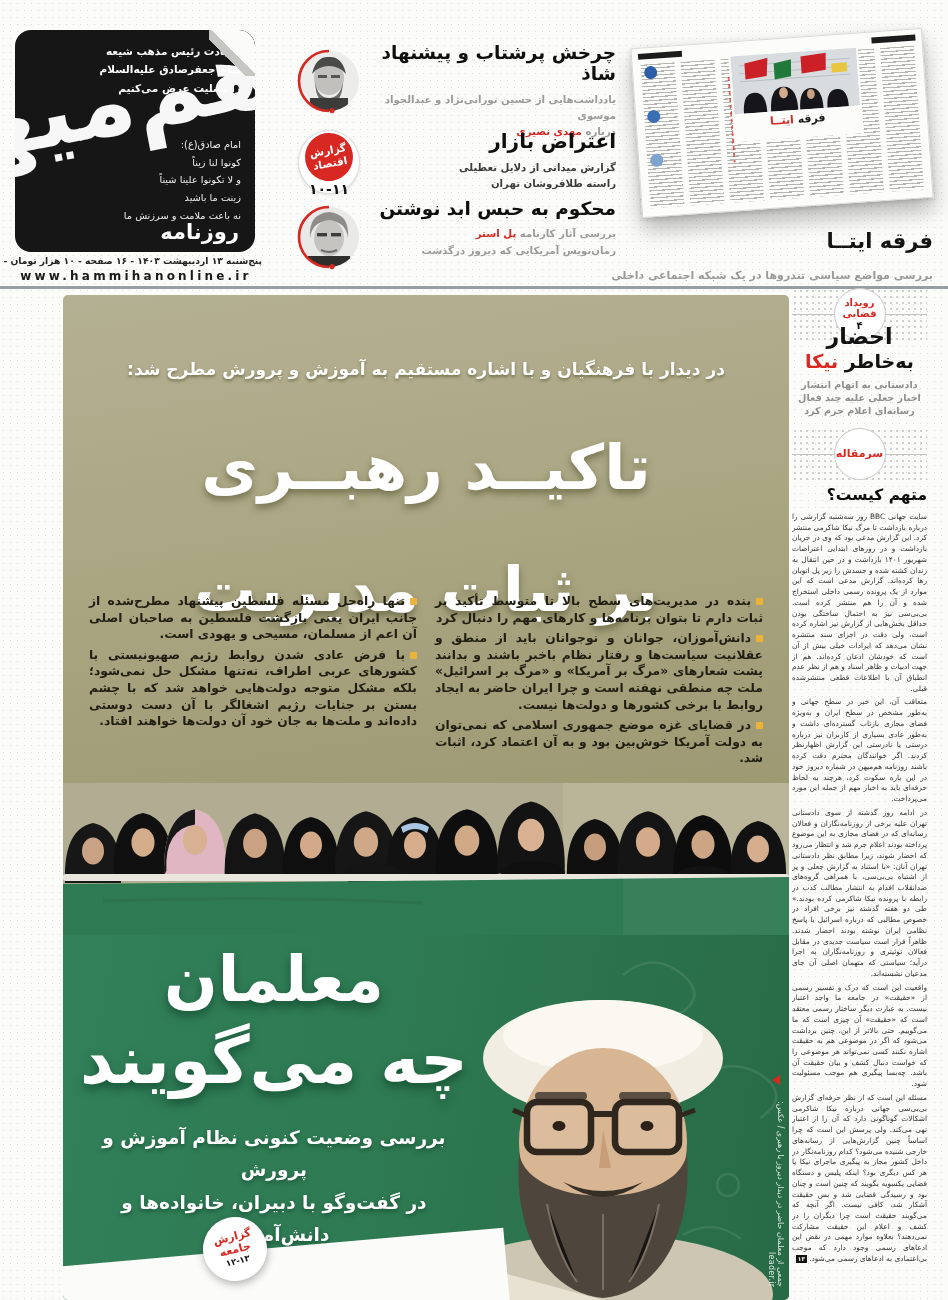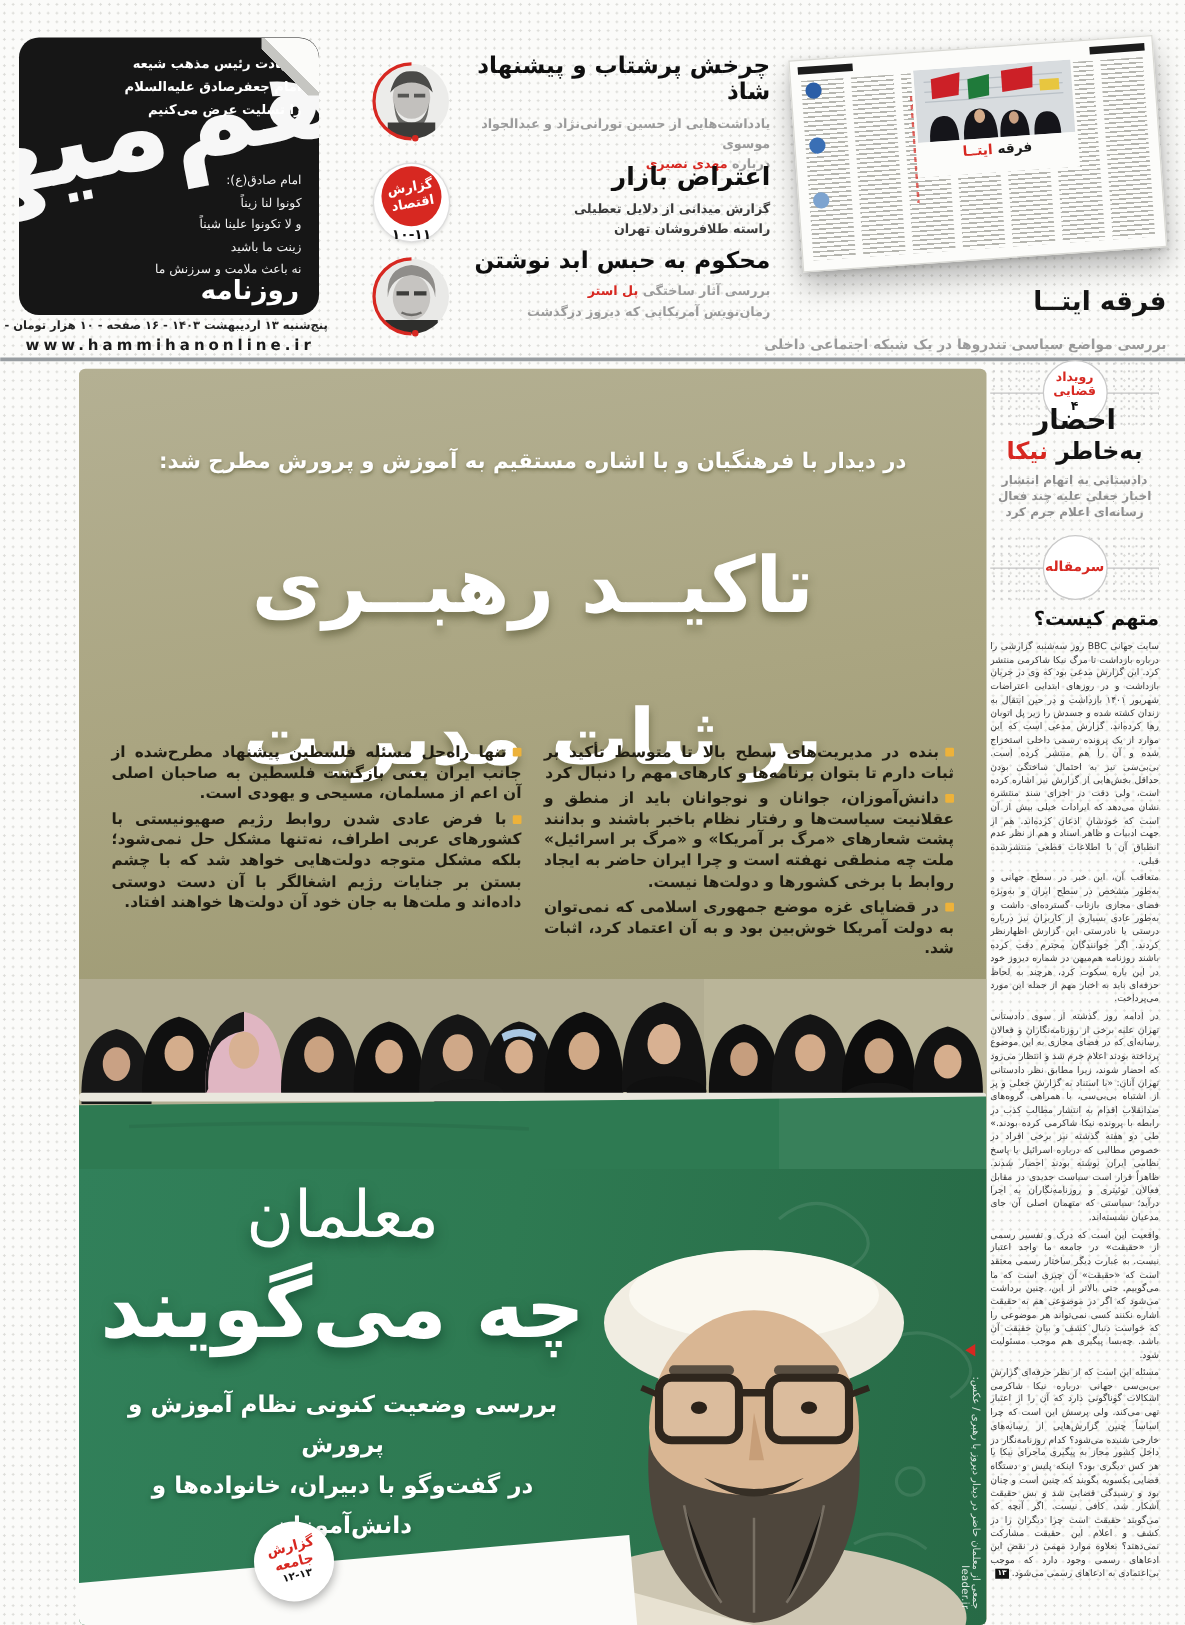--- a/index.html
+++ b/index.html
@@ -45,21 +45,21 @@
   .ttext h3{font-size:18.5px; font-weight:800; color:#0f0f0f; margin-bottom:7px; line-height:1.15;}
   .sub{font-size:10.2px; color:#9b9b9b; font-weight:700; line-height:1.6;}
   .sub.dark{color:#3c3c3c;}
   .name-red{color:var(--red);}
   .ecoBadge{position:absolute; left:2px; top:0; width:62px; height:64px; border-radius:50%;
     background:#fff; border:1px solid #ddd; text-align:center;
     box-shadow:0 1px 3px rgba(0,0,0,.12);}
   .ecoRed{margin:2px auto 0; width:48px; height:48px; border-radius:50%; background:var(--red);
     color:#fff; display:flex; flex-direction:column; align-items:center; justify-content:center;
     font-size:10.5px; font-weight:800; line-height:1.2; transform:rotate(-10deg);}
-  .ecoPages{display:block; font-size:11px; font-weight:700; color:#111; line-height:1.2;}
+  .ecoPages{display:block; font-size:14px; font-weight:700; color:#111; line-height:1.2;}
 
   
   .thumb{left:636px; top:38px; width:292px; height:170px; transform:rotate(-4deg);
     background:#fcfcfa; border:1px solid #d9d9d4;
     box-shadow:0 12px 22px rgba(0,0,0,.28), 0 2px 5px rgba(0,0,0,.15);}
   .thCols{position:absolute; top:16px; bottom:8px; left:8px; right:8px; display:grid;
     grid-template-columns:repeat(7,1fr); gap:6px;}
   .thCols div{background:repeating-linear-gradient(to bottom,#b6b6b0 0 1.2px, transparent 1.2px 3.6px);}
   .thBar{position:absolute; top:5px; height:6px; background:#1c1c1c;}
   .thPhotoWrap{position:absolute; top:12px; left:33%; width:45%; height:88px; background:#fcfcfa; padding:2px;}
@@ -89,21 +89,21 @@
   .bullets li{margin-bottom:4px;}
   .bullets li::before{content:""; display:inline-block; width:7px; height:7px;
     background:#edb23a; margin-left:5px; border-radius:1px;}
   .women{top:488px; left:0; width:726px; height:152px; display:block;}
 
   .greenBand{top:640px; left:0; width:726px; height:365px;
     background:linear-gradient(100deg,#31805a 0%, var(--green) 45%, #276a46 100%);}
   .ornaments{position:absolute; inset:0; width:100%; height:100%;}
   .cleric{position:absolute; right:0; bottom:0; width:372px; height:326px;}
   .tHead{position:absolute; left:4px; top:4px; width:57%; text-align:center; color:#fff; direction:rtl;}
-  .tHead .l1{font-size:52px; font-weight:400; line-height:1.3; text-shadow:0 5px 10px rgba(0,45,25,.5);}
+  .tHead .l1{font-size:63px; font-weight:700; line-height:1.3; text-shadow:0 5px 10px rgba(0,45,25,.5);}
   .tHead .l2{font-size:66px; font-weight:900; line-height:1.2; text-shadow:0 5px 10px rgba(0,45,25,.5);}
   .tSub{margin-top:22px; font-size:18.5px; font-weight:800; line-height:1.75;
     text-shadow:0 2px 4px rgba(0,45,25,.5);}
   .wedge{position:absolute; left:-24px; bottom:-60px; width:470px; height:112px;
     background:var(--paper); transform:rotate(-5deg);}
   .socBadge{position:absolute; left:140px; top:282px; width:64px; height:64px; border-radius:50%;
     background:#fff; box-shadow:0 3px 8px rgba(0,0,0,.3); transform:rotate(-14deg);
     display:flex; flex-direction:column; align-items:center; justify-content:center; line-height:1.15;}
   .socBadge .r{color:var(--red); font-size:11px; font-weight:900;}
   .socBadge .p{color:#111; font-size:8.5px; font-weight:700; margin-top:1px;}
@@ -224,21 +224,21 @@
           <rect x="35" y="29" width="10" height="3.4" fill="#3c3c3a"></rect>
         <path d="M25,46 Q33,50 41,46" stroke="#6e6c69" stroke-width="2" fill="none"></path>
         <rect x="12" y="52" width="42" height="14" fill="#2e2e2c"></rect>
       </g>
       <path d="M33,3 A30,30 0 0 0 33,63" fill="none" stroke="#d72821" stroke-width="2.6"></path>
       <circle cx="36" cy="62.6" r="2.6" fill="#d72821"></circle>
     </svg>
     <div class="ttext">
       <h3>محکوم به حبس ابد نوشتن</h3>
       <div class="sub">
-        <span>بررسی آثار ساختگی</span>
+        <span>بررسی آثار کارنامه</span>
         <span class="name-red">پل استر</span>
       </div>
       <div class="sub">رمان‌نویس آمریکایی که دیروز درگذشت</div>
     </div>
   </div>
 
   <div class="abs thumb">
     <div class="thBar" style="left:6px; width:44px;"></div>
     <div class="thBar" style="right:6px; width:44px;"></div>
     <div class="thCols">

